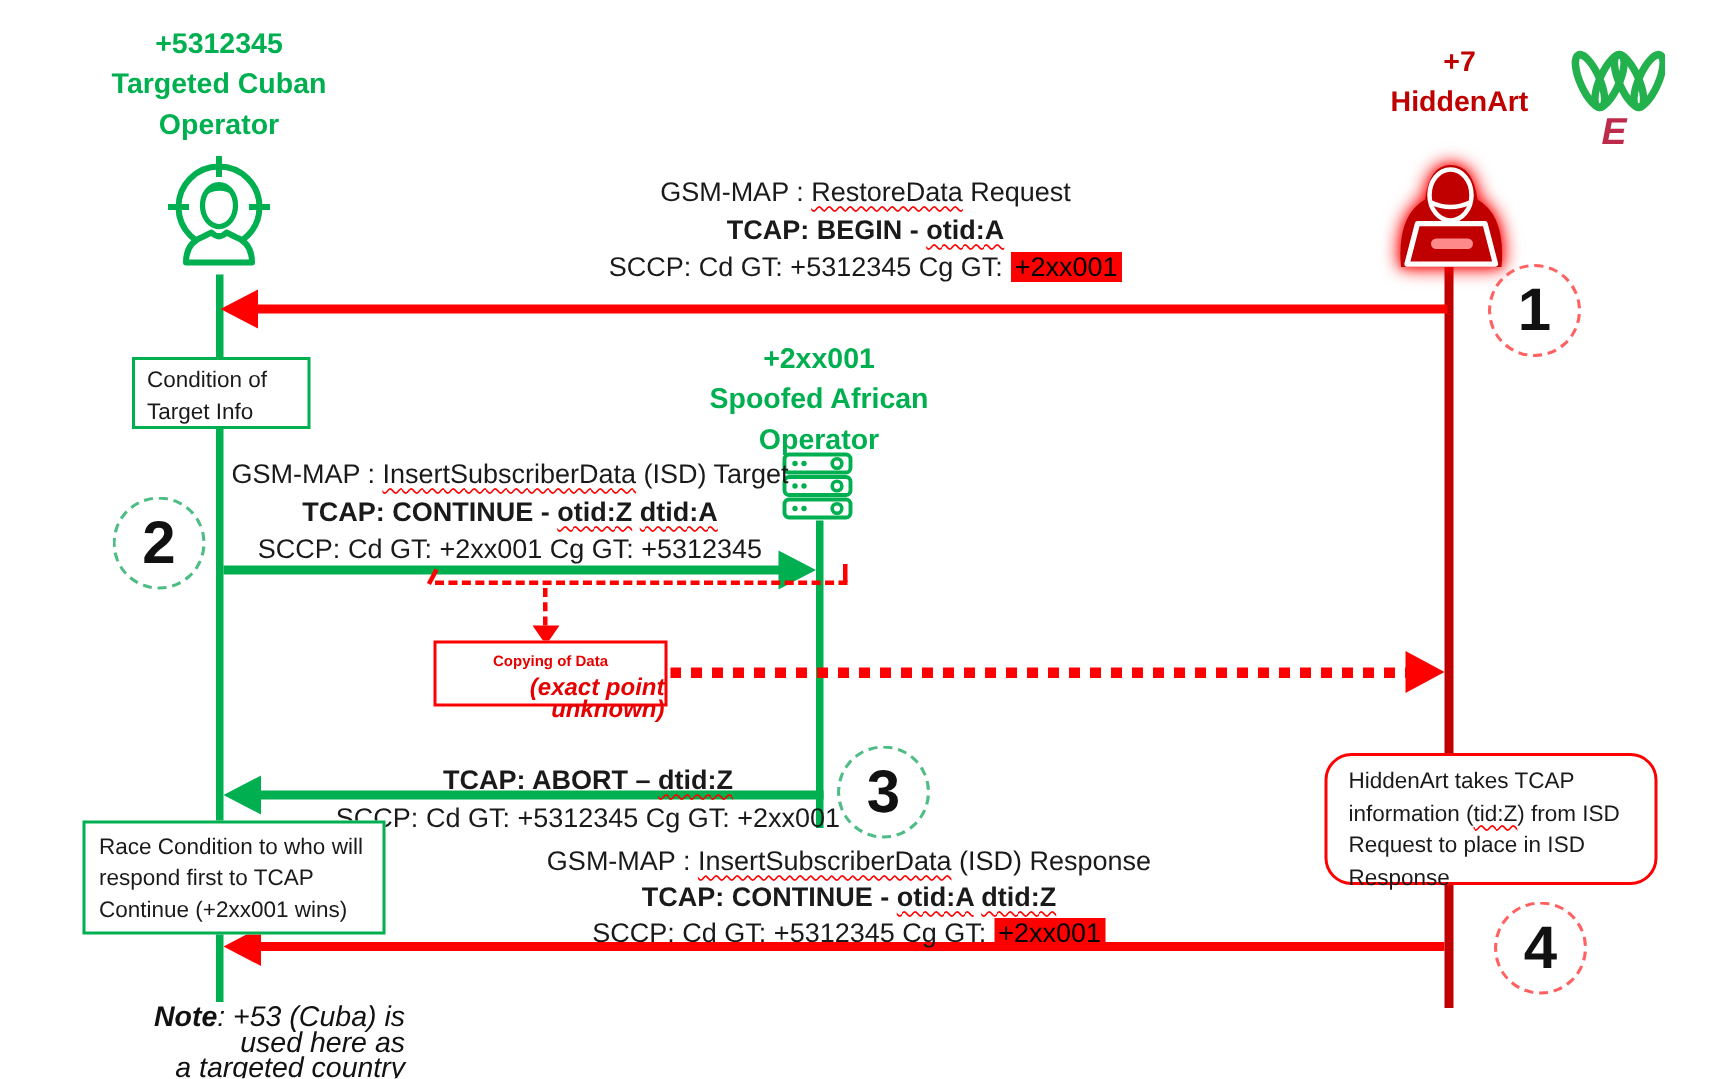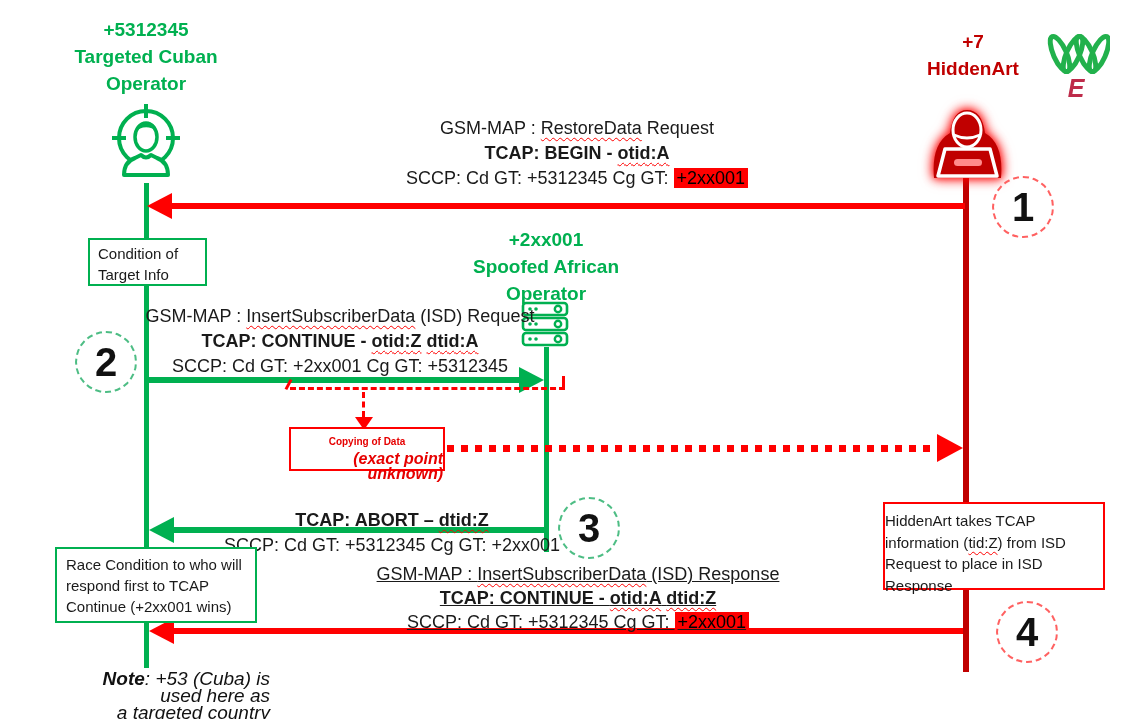--- a/index.html
+++ b/index.html
@@ -153,21 +153,21 @@
       <span>1</span>
     </div>
 
   <div class="notebox bd-green" style="left:88px;top:238px;width:119px;height:48px;padding:3px 8px;">
     <span>Condition of Target Info</span>
   </div>
 
   <div class="shaft grn" style="left:149px;top:377px;width:371px;"></div>
   <div class="tri tri-right-grn" style="left:519px;top:367px;"></div>
   <div class="msg" style="left:142px;top:304px;width:396px;">
-    <div class="line"><span>GSM-MAP : </span><span class="wavy">InsertSubscriberData</span><span> (ISD) Request</span></div>
+    <div class="line"><span>GSM-MAP : </span><span class="wavy">InsertSubscriberData</span><span> (ISD) Target</span></div>
     <div class="line bold"><span>TCAP: CONTINUE - </span><span class="wavy">otid:Z</span><span> </span><span class="wavy">dtid:A</span></div>
     <div class="line"><span>SCCP: Cd GT: +2xx001 Cg GT: +5312345</span></div>
   </div>
   <div class="stepcircle c-green" style="left:75px;top:331px;">
       <span>2</span>
     </div>
 
   <div class="dash-h" style="left:290px;top:387px;width:275px;"></div>
   <div class="tick" style="left:287px;top:379px;height:11px;transform:rotate(28deg);"></div>
   <div class="tick" style="left:562px;top:376px;height:12px;"></div>
@@ -188,27 +188,27 @@
     <div class="line"><span>SCCP: Cd GT: +5312345 Cg GT: +2xx001</span></div>
   </div>
   <div class="stepcircle c-green" style="left:558px;top:497px;">
       <span>3</span>
     </div>
 
   <div class="notebox bd-green" style="left:55px;top:547px;width:202px;height:76px;padding:5px 9px;">
     <span>Race Condition to who will respond first to TCAP Continue (+2xx001 wins)</span>
   </div>
 
-  <div class="notebox bd-red" style="left:883px;top:502px;width:222px;height:88px;padding:6px 0;line-height:21.5px;">
+  <div class="notebox bd-red" style="left:883px;top:502px;width:222px;height:88px;padding:6px 14px;line-height:21.5px;border-radius:18px;">
     <span><span>HiddenArt takes TCAP information (</span><span class="wavy">tid:Z</span><span>) from ISD Request to place in ISD Response</span></span>
   </div>
 
   <div class="shaft red" style="left:172px;top:628px;width:791px;"></div>
   <div class="tri tri-left-red" style="left:149px;top:618px;"></div>
-  <div class="msg" style="left:368px;top:562px;width:420px;line-height:24px;text-decoration:underline;">
+  <div class="msg" style="left:356px;top:562px;width:420px;line-height:24px;">
     <div class="line"><span>GSM-MAP : </span><span class="wavy">InsertSubscriberData</span><span> (ISD) Response</span></div>
     <div class="line bold"><span>TCAP: CONTINUE - </span><span class="wavy">otid:A</span><span> </span><span class="wavy">dtid:Z</span></div>
     <div class="line"><span>SCCP: Cd GT: +5312345 Cg GT: </span><span class="hl">+2xx001</span></div>
   </div>
   <div class="stepcircle c-red" style="left:996px;top:601px;">
       <span>4</span>
     </div>
 
   <div class="footer">
     <div><span class="bold">Note</span><span>: +53 (Cuba) is used here as</span></div>

